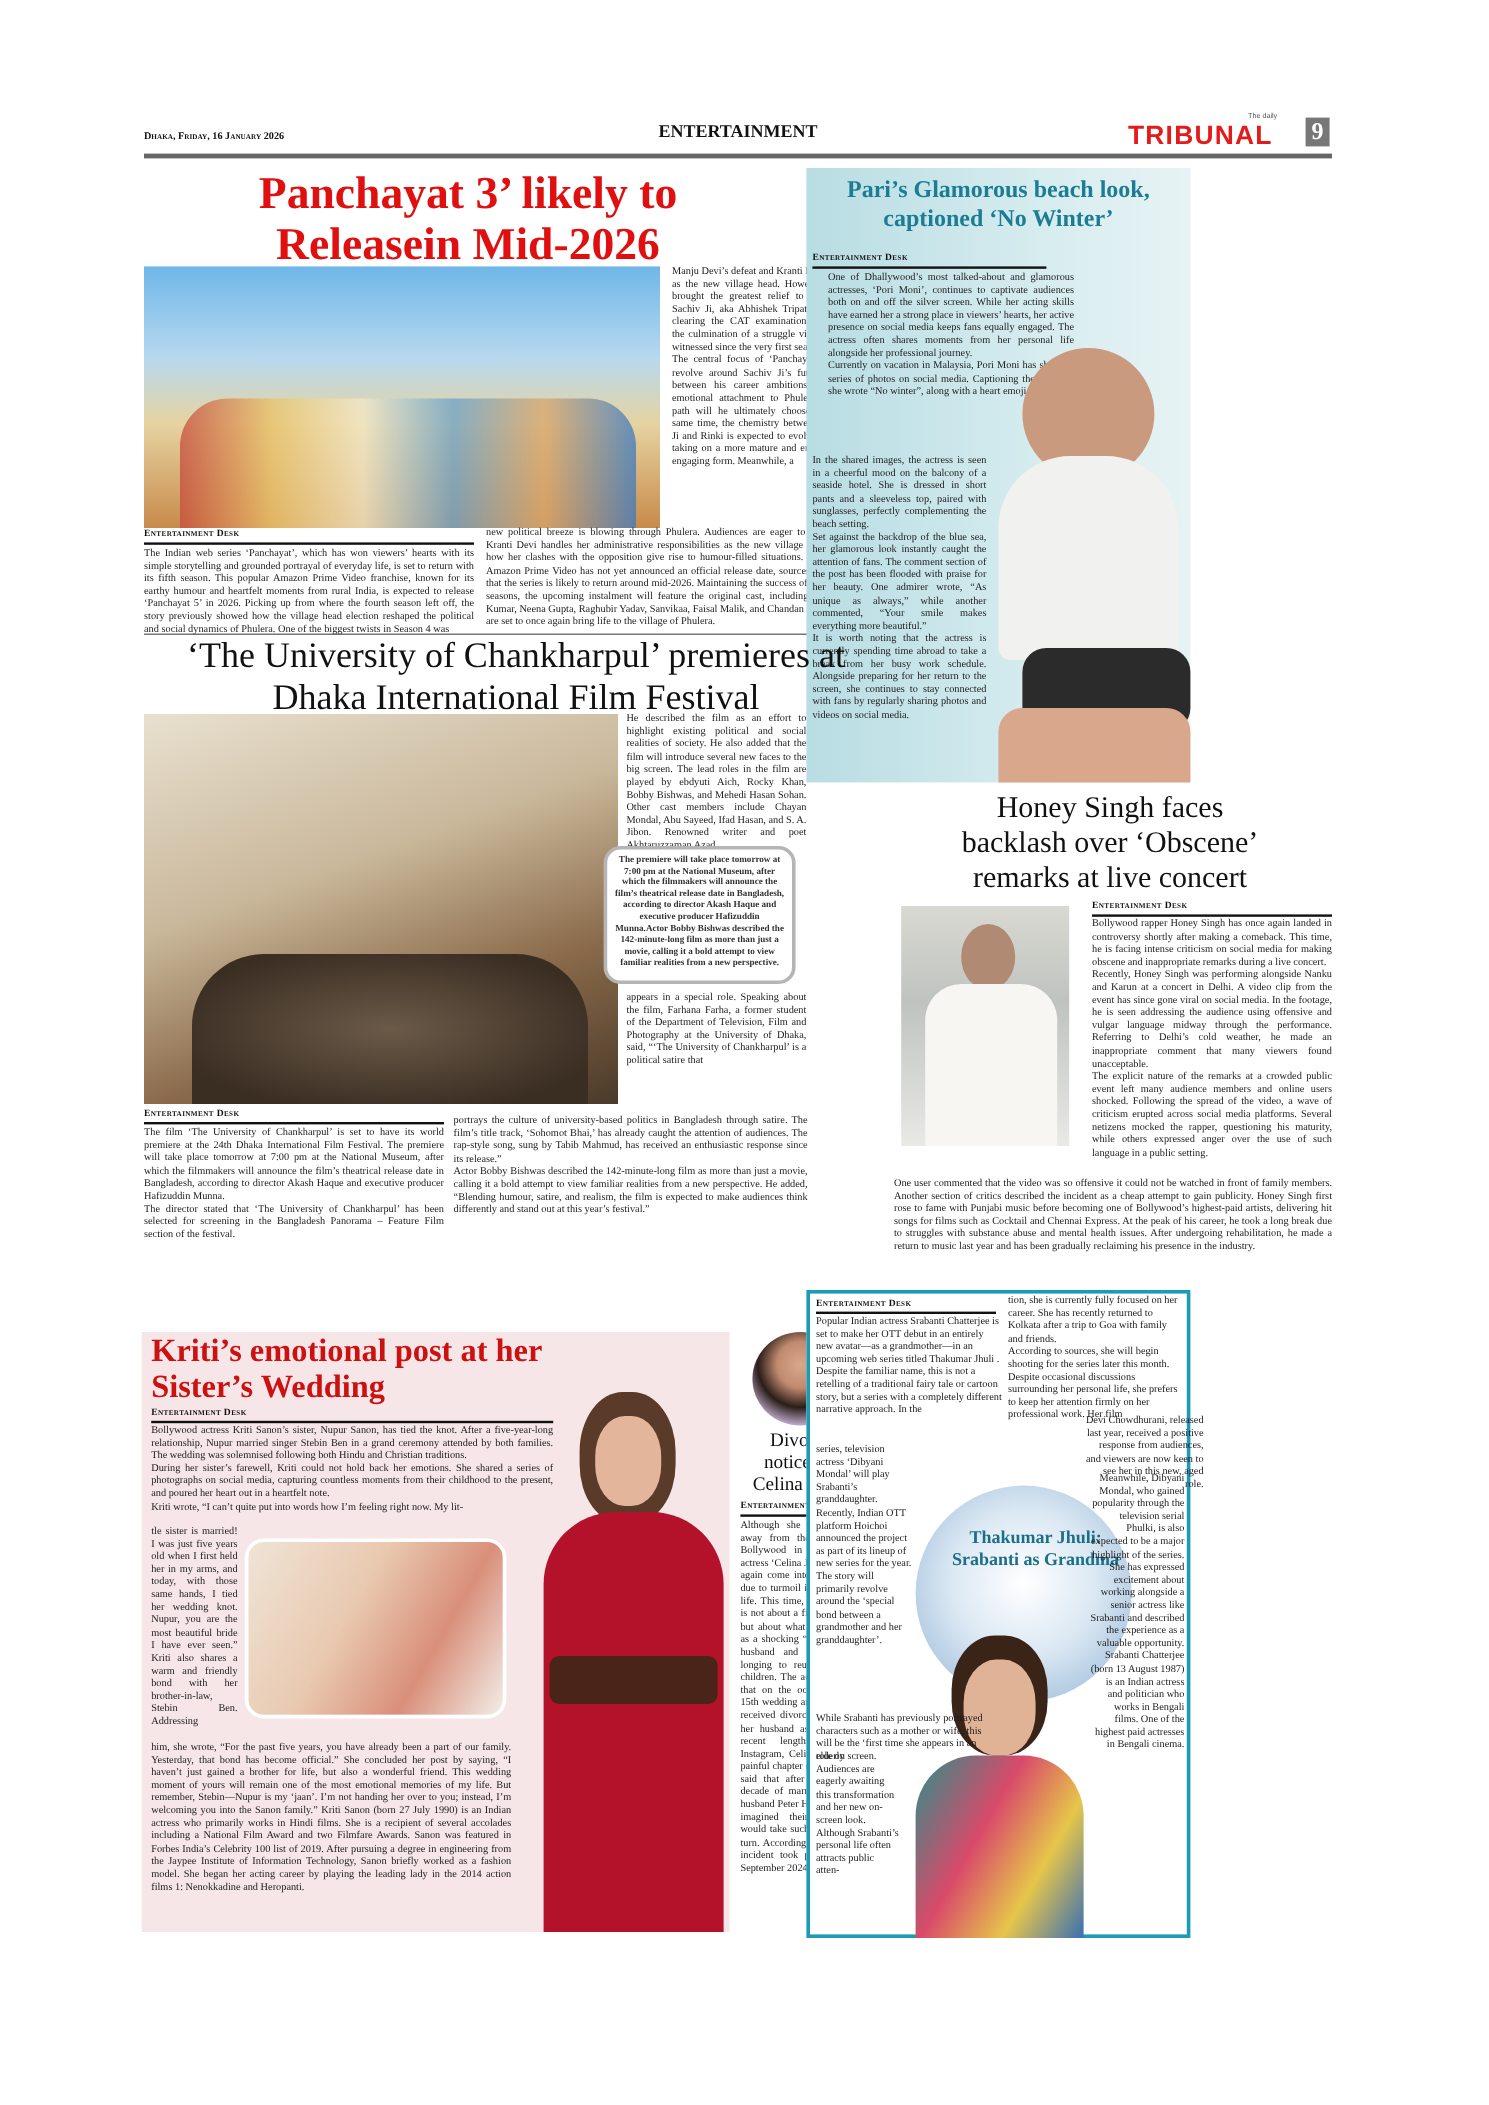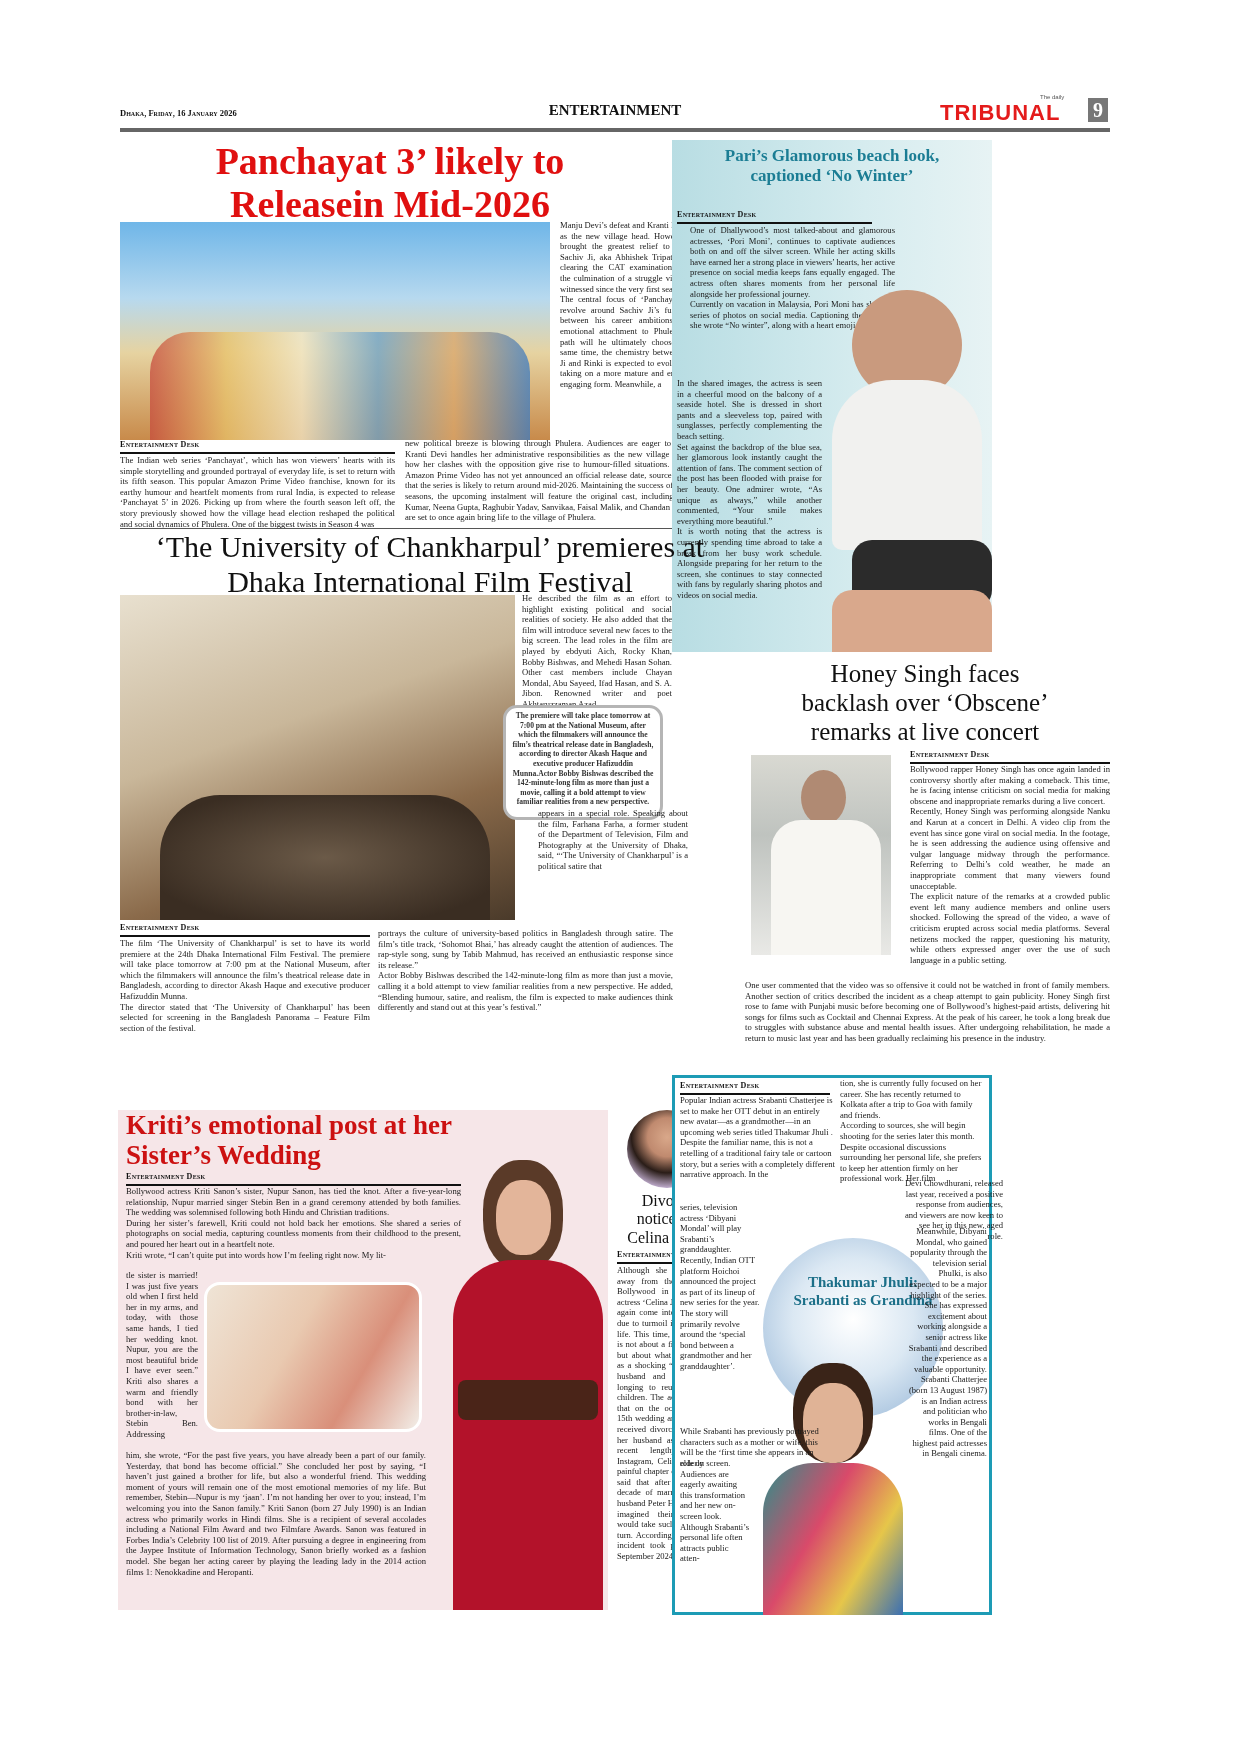--- a/index.html
+++ b/index.html
@@ -40,21 +40,21 @@
     <p>Manju Devi’s defeat and Kranti Devi’s rise as the new village head. However, what brought the greatest relief to fans was Sachiv Ji, aka Abhishek Tripathi, finally clearing the CAT examination, marking the culmination of a struggle viewers had witnessed since the very first season.</p>
     <p>The central focus of ‘Panchayat 5’ will revolve around Sachiv Ji’s future. Torn between his career ambitions and his emotional attachment to Phulera, which path will he ultimately choose? At the same time, the chemistry between Sachiv Ji and Rinki is expected to evolve further, taking on a more mature and emotionally engaging form. Meanwhile, a</p>
   </div>
   <div class="abs byline" style="left:0;top:300px;width:275px;">Entertainment Desk</div>
   <div class="abs body-text" style="left:0;top:315px;width:275px;">The Indian web series ‘Panchayat’, which has won viewers’ hearts with its simple storytelling and grounded portrayal of everyday life, is set to return with its fifth season. This popular Amazon Prime Video franchise, known for its earthy humour and heartfelt moments from rural India, is expected to release ‘Panchayat 5’ in 2026. Picking up from where the fourth season left off, the story previously showed how the village head election reshaped the political and social dynamics of Phulera. One of the biggest twists in Season 4 was</div>
   <div class="abs body-text" style="left:285px;top:298px;width:300px;">new political breeze is blowing through Phulera. Audiences are eager to see how Kranti Devi handles her administrative responsibilities as the new village head and how her clashes with the opposition give rise to humour-filled situations. Although Amazon Prime Video has not yet announced an official release date, sources indicate that the series is likely to return around mid-2026. Maintaining the success of previous seasons, the upcoming instalment will feature the original cast, including Jitendra Kumar, Neena Gupta, Raghubir Yadav, Sanvikaa, Faisal Malik, and Chandan Roy, who are set to once again bring life to the village of Phulera.</div>
   <div class="abs" style="left:0;top:388px;width:590px;height:1px;background:#555;"></div>
 </div>
 
 <div class="abs" style="left:672px;top:140px;width:320px;height:512px;background:linear-gradient(90deg,#b8dde3 0%,#d6ecef 60%,#e7f3f4 100%);">
-  <div class="abs headline-teal" style="left:0;top:6px;width:320px;font-size:17px;">
+  <div class="abs headline-teal" style="left:0;top:6px;width:320px;font-size:20px;">
     <div>Pari’s Glamorous beach look,</div>
     <div>captioned ‘No Winter’</div>
   </div>
   <div class="abs byline" style="left:5px;top:70px;width:195px;">Entertainment Desk</div>
   <div class="abs body-text" style="left:5px;top:85px;width:205px;margin-left:13px;">
     <p>One of Dhallywood’s most talked-about and glamorous actresses, ‘Pori Moni’, continues to captivate audiences both on and off the silver screen. While her acting skills have earned her a strong place in viewers’ hearts, her active presence on social media keeps fans equally engaged. The actress often shares moments from her personal life alongside her professional journey.</p>
     <p>Currently on vacation in Malaysia, Pori Moni has shared a series of photos on social media. Captioning the pictures, she wrote “No winter”, along with a heart emoji.</p>
   </div>
   <div class="abs" style="left:160px;top:150px;width:160px;height:362px;">
     <div class="abs" style="left:20px;top:0;width:110px;height:110px;border-radius:50%;background:#c99a7e;"></div>
@@ -74,21 +74,21 @@
     <div>‘The University of Chankharpul’ premieres at</div>
     <div>Dhaka International Film Festival</div>
   </div>
   <div class="abs img" style="left:0;top:65px;width:395px;height:325px;background:linear-gradient(160deg,#e8e0cf 0%,#c9b79a 40%,#8a6a4a 70%,#4a3a2a 100%);">
     <div class="abs" style="left:40px;top:200px;width:330px;height:125px;background:radial-gradient(ellipse at center,#6b5a48 0%,#3a2d22 80%);border-radius:60px 60px 0 0;"></div>
   </div>
   <div class="abs body-text" style="left:402px;top:63px;width:150px;">He described the film as an effort to highlight existing political and social realities of society. He also added that the film will introduce several new faces to the big screen. The lead roles in the film are played by ebdyuti Aich, Rocky Khan, Bobby Bishwas, and Mehedi Hasan Sohan. Other cast members include Chayan Mondal, Abu Sayeed, Ifad Hasan, and S. A. Jibon. Renowned writer and poet Akhtaruzzaman Azad</div>
   <div class="abs" style="left:383px;top:175px;width:160px;height:115px;border:3px solid #b5b5b5;border-radius:14px;background:#fff;padding:3px 4px;">
     <div class="body-text" style="text-align:center;font-size:7.6px;line-height:9.6px;font-weight:bold;color:#333;">The premiere will take place tomorrow at 7:00 pm at the National Museum, after which the filmmakers will announce the film’s theatrical release date in Bangladesh, according to director Akash Haque and executive producer Hafizuddin Munna.Actor Bobby Bishwas described the 142-minute-long film as more than just a movie, calling it a bold attempt to view familiar realities from a new perspective.</div>
   </div>
-  <div class="abs body-text" style="left:402px;top:278px;width:150px;margin-left:16px;">appears in a special role. Speaking about the film, Farhana Farha, a former student of the Department of Television, Film and Photography at the University of Dhaka, said, “‘The University of Chankharpul’ is a political satire that</div>
+  <div class="abs body-text" style="left:402px;top:295px;width:150px;">appears in a special role. Speaking about the film, Farhana Farha, a former student of the Department of Television, Film and Photography at the University of Dhaka, said, “‘The University of Chankharpul’ is a political satire that</div>
   <div class="abs byline" style="left:0;top:393px;width:250px;">Entertainment Desk</div>
   <div class="abs body-text" style="left:0;top:408px;width:250px;">
     <p>The film ‘The University of Chankharpul’ is set to have its world premiere at the 24th Dhaka International Film Festival. The premiere will take place tomorrow at 7:00 pm at the National Museum, after which the filmmakers will announce the film’s theatrical release date in Bangladesh, according to director Akash Haque and executive producer Hafizuddin Munna.</p>
     <p>The director stated that ‘The University of Chankharpul’ has been selected for screening in the Bangladesh Panorama – Feature Film section of the festival.</p>
   </div>
   <div class="abs body-text" style="left:258px;top:398px;width:295px;">
     <p>portrays the culture of university-based politics in Bangladesh through satire. The film’s title track, ‘Sohomot Bhai,’ has already caught the attention of audiences. The rap-style song, sung by Tabib Mahmud, has received an enthusiastic response since its release.”</p>
     <p>Actor Bobby Bishwas described the 142-minute-long film as more than just a movie, calling it a bold attempt to view familiar realities from a new perspective. He added, “Blending humour, satire, and realism, the film is expected to make audiences think differently and stand out at this year’s festival.”</p>
   </div>
 </div>

